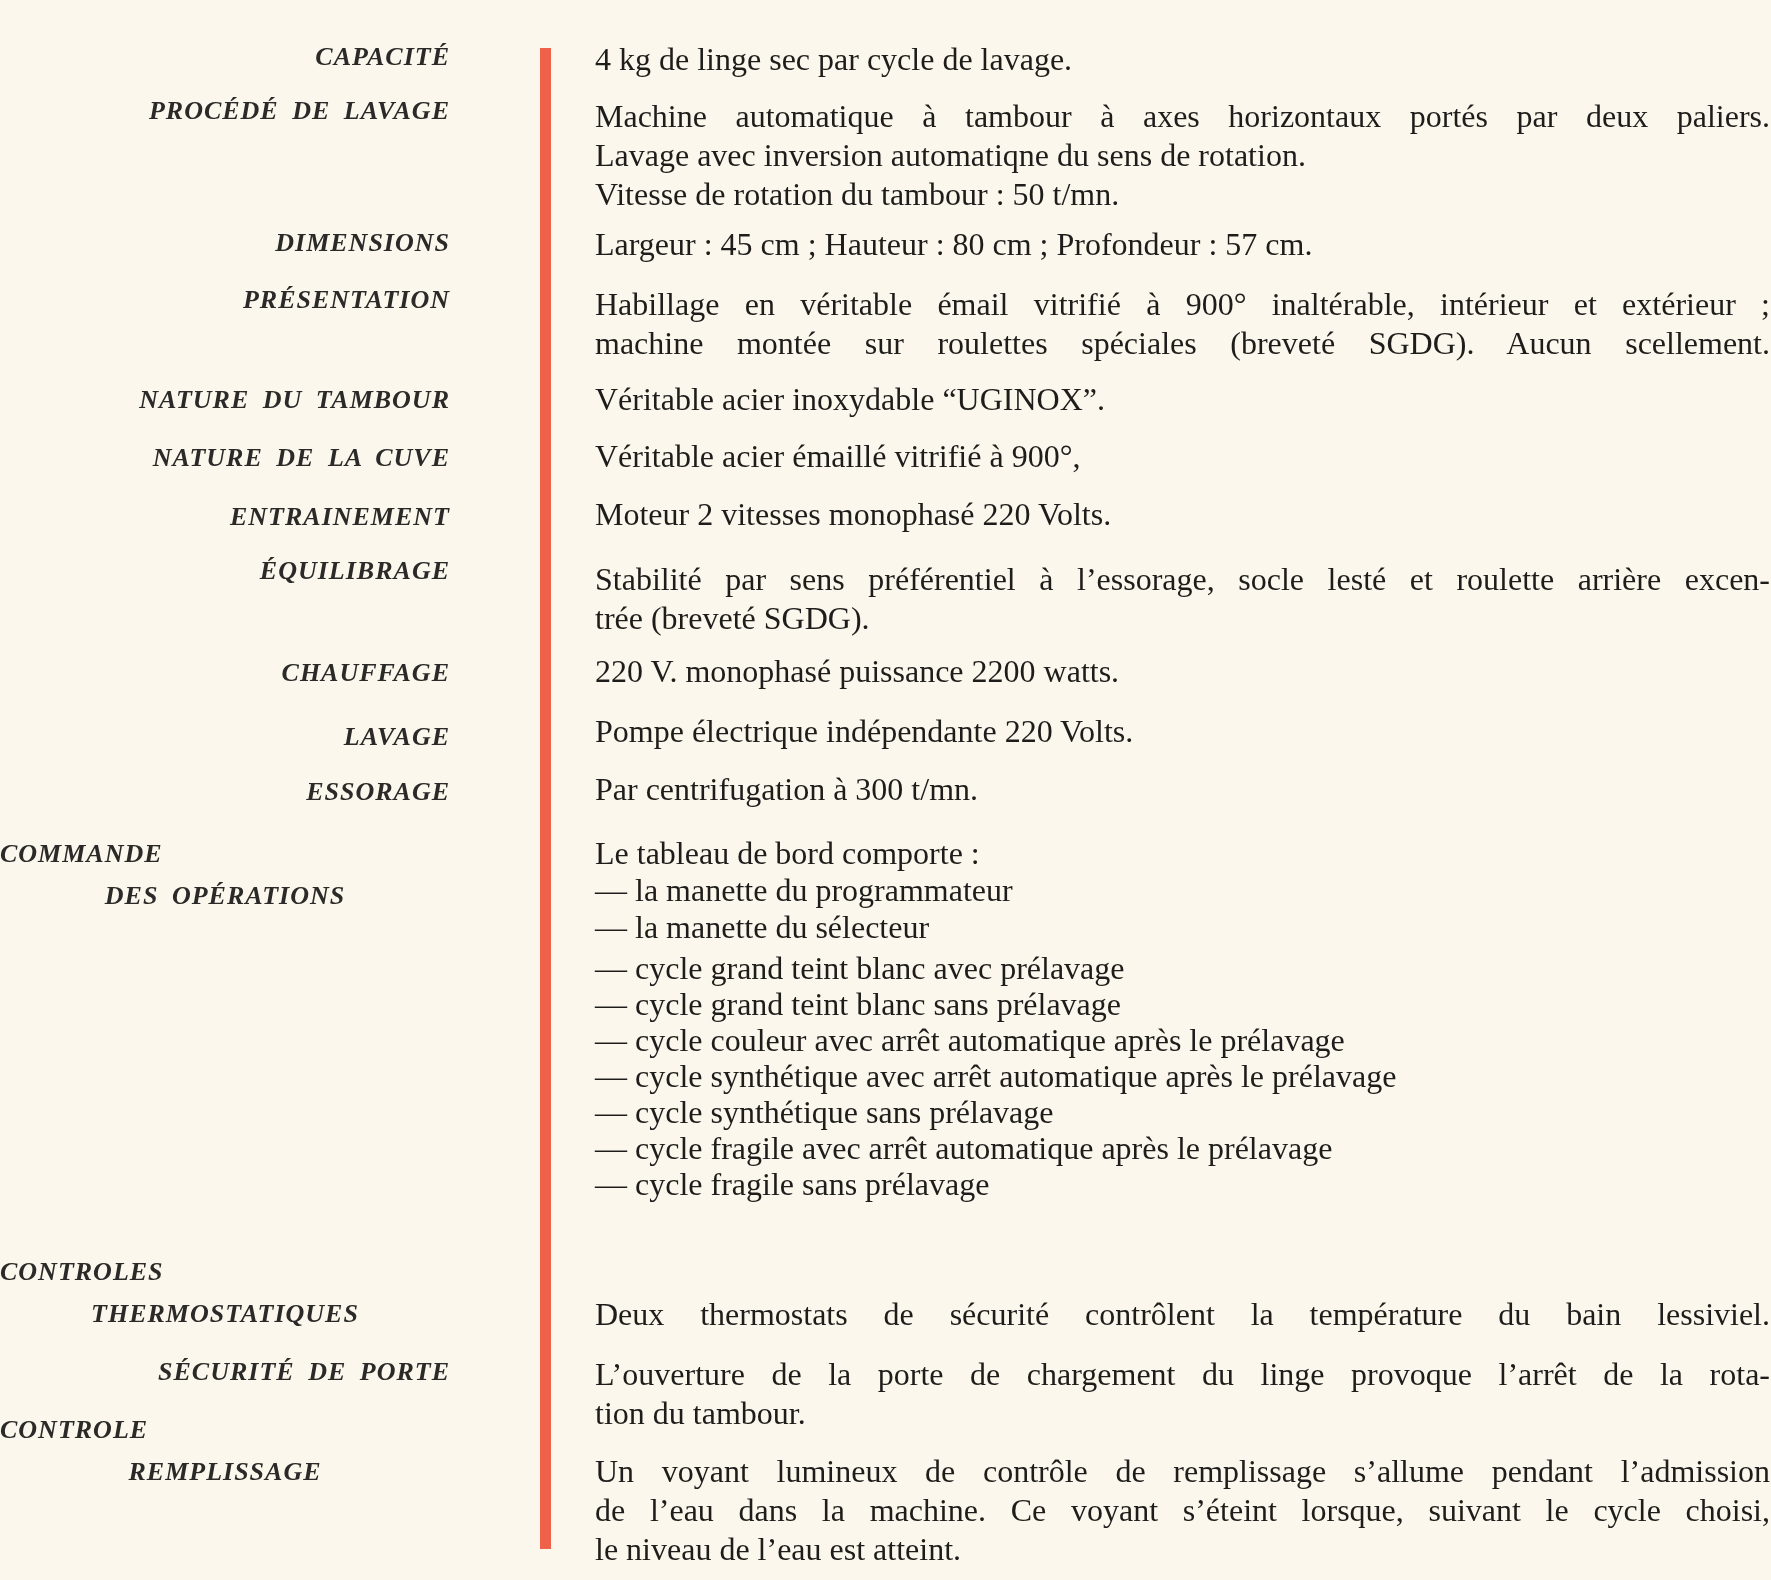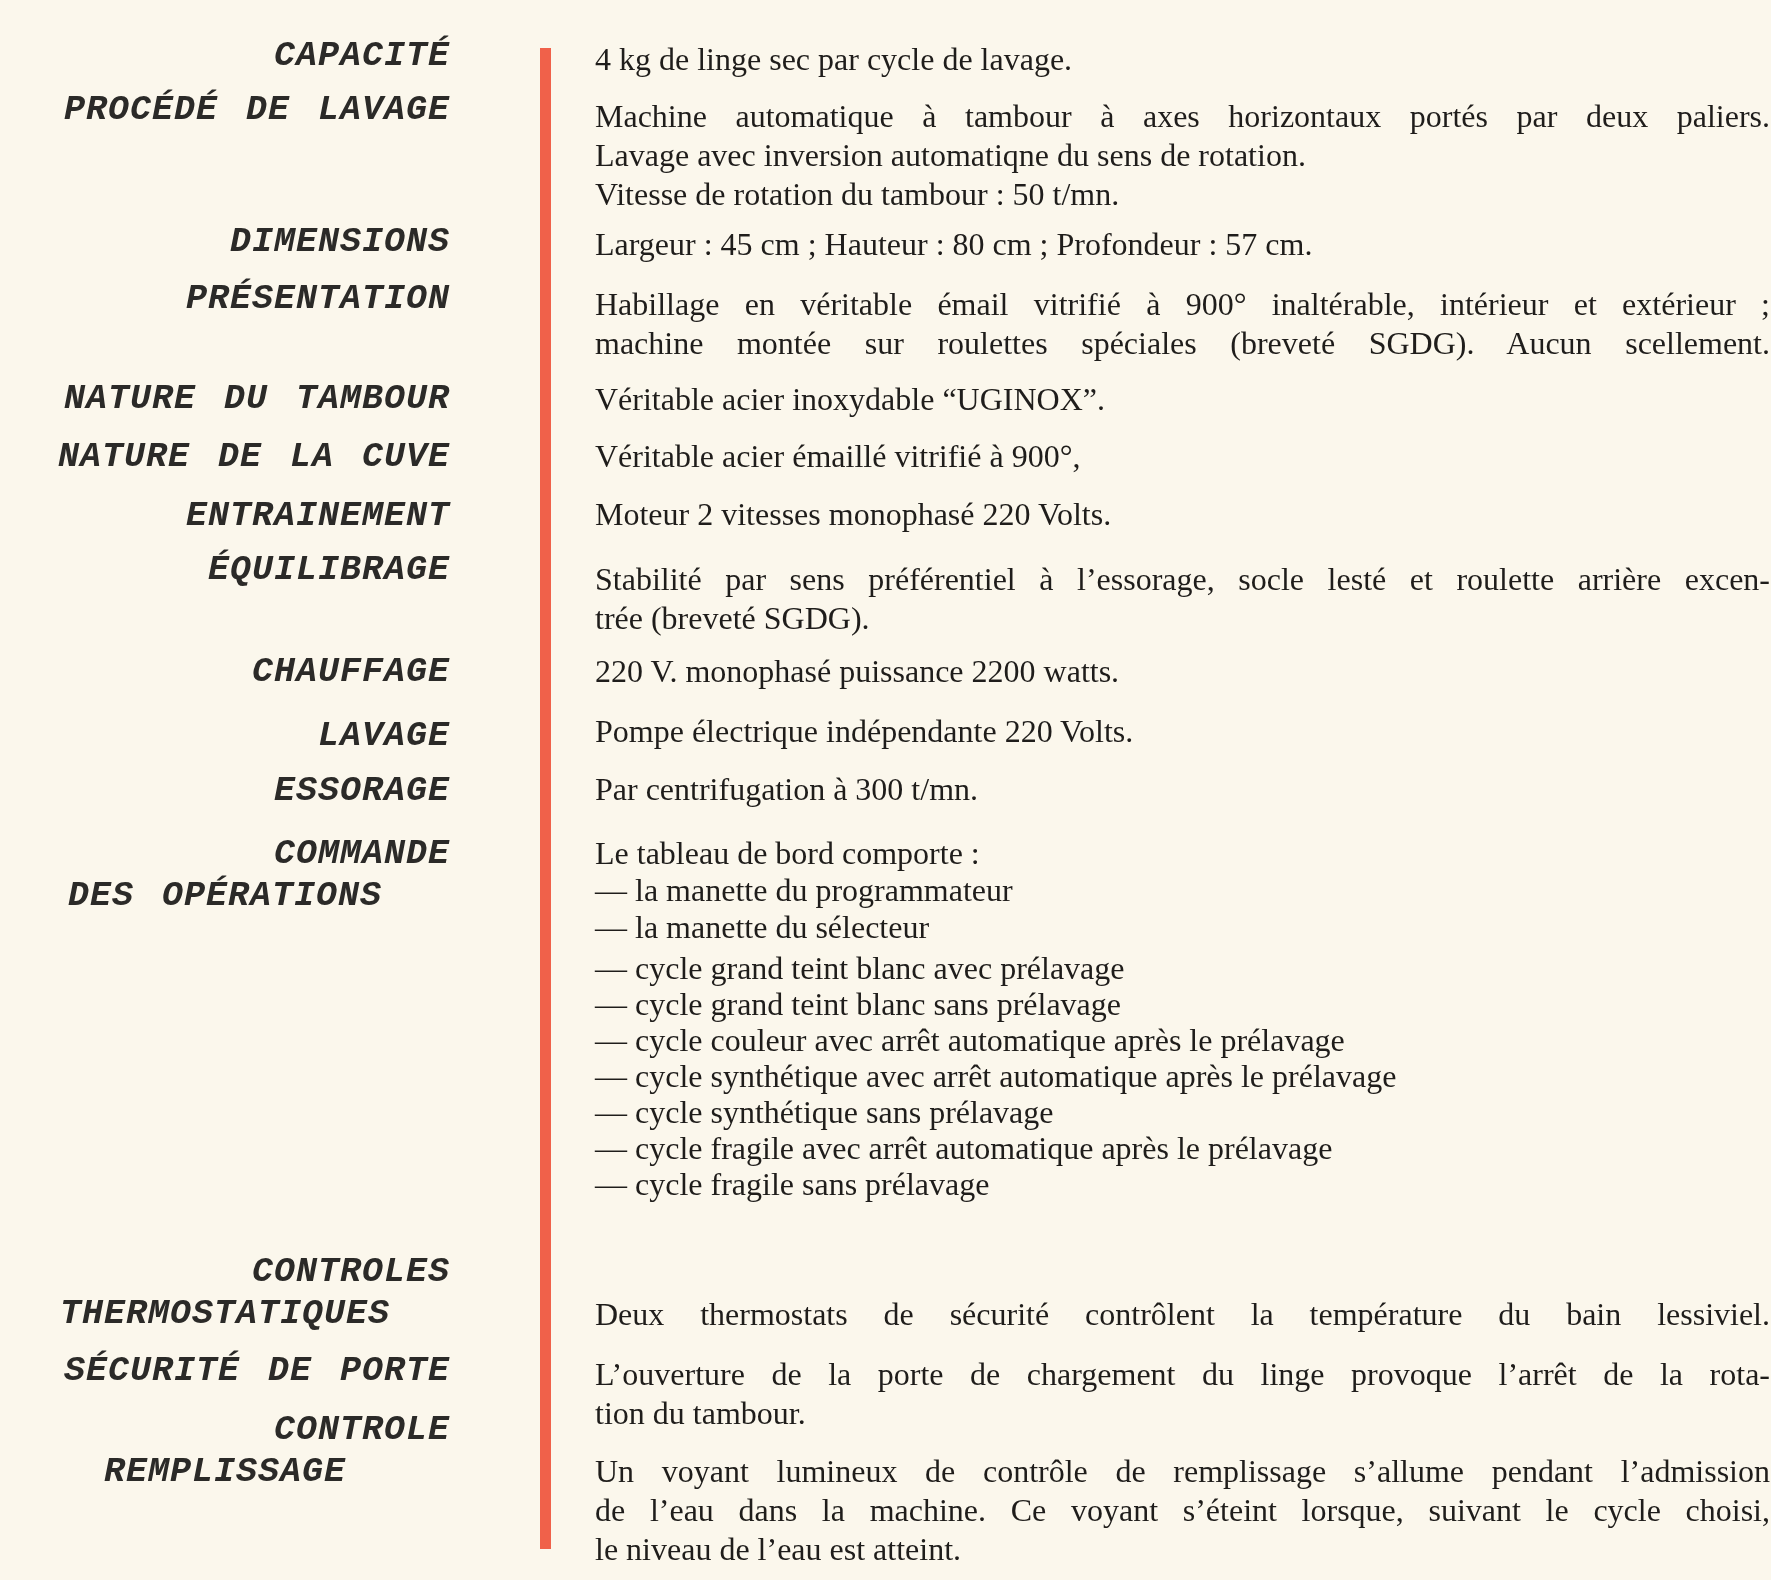--- a/index.html
+++ b/index.html
@@ -21,34 +21,34 @@
     left:540px;
     top:48px;
     width:11px;
     height:1501px;
     background:var(--accent);
   }
   .lbl{
     position:absolute;
     left:0;
     width:450px;
-    font-family:Liberation Mono, monospace;
+    font-family:Liberation Serif, serif;
     font-weight:bold;
     font-style:italic;
-    font-size:35px;
+    font-size:26px;
     line-height:41px;
     letter-spacing:1px;
     word-spacing:6px;
     color:var(--label-ink);
     text-align:right;
   }
   .lbl.two{line-height:42px;}
   .lbl .l1{text-align:left;}
   .lbl .l2{text-align:center;}
-  .lbl .pad25{text-align:right;}
+  .lbl .pad25{}
   .txt{
     position:absolute;
     left:595px;
     width:1175px;
     font-family:"Liberation Serif", "DejaVu Serif", serif;
     font-size:32px;
     line-height:39px;
     color:var(--ink);
   }
   .txt.lh37{line-height:37px;}

